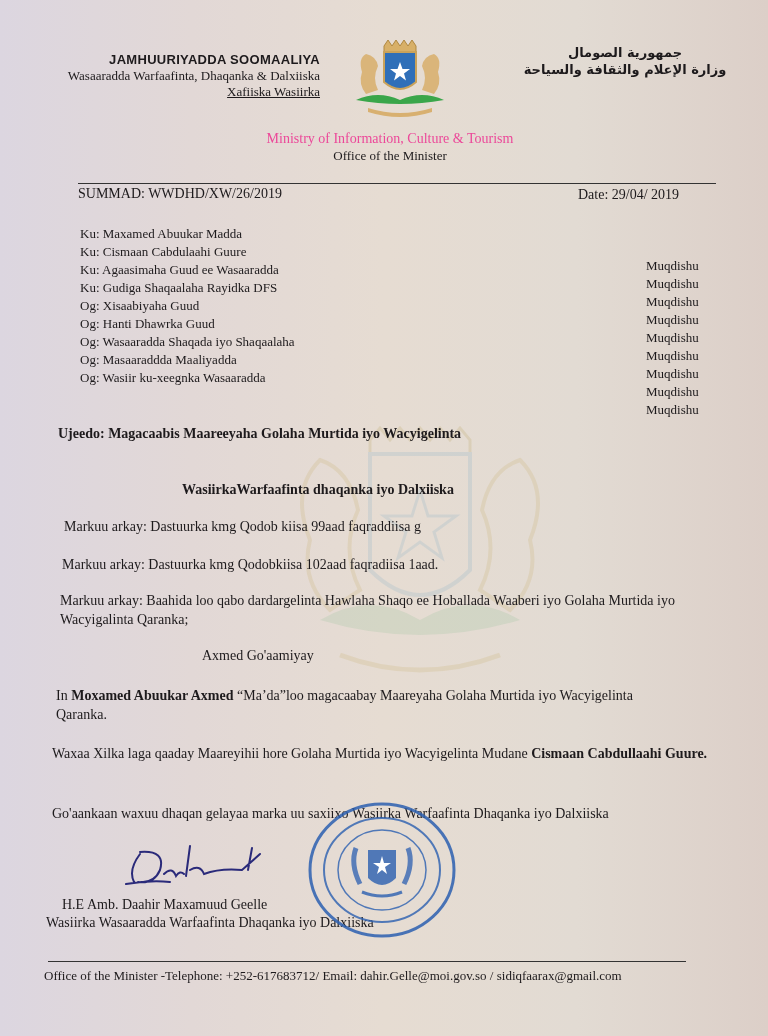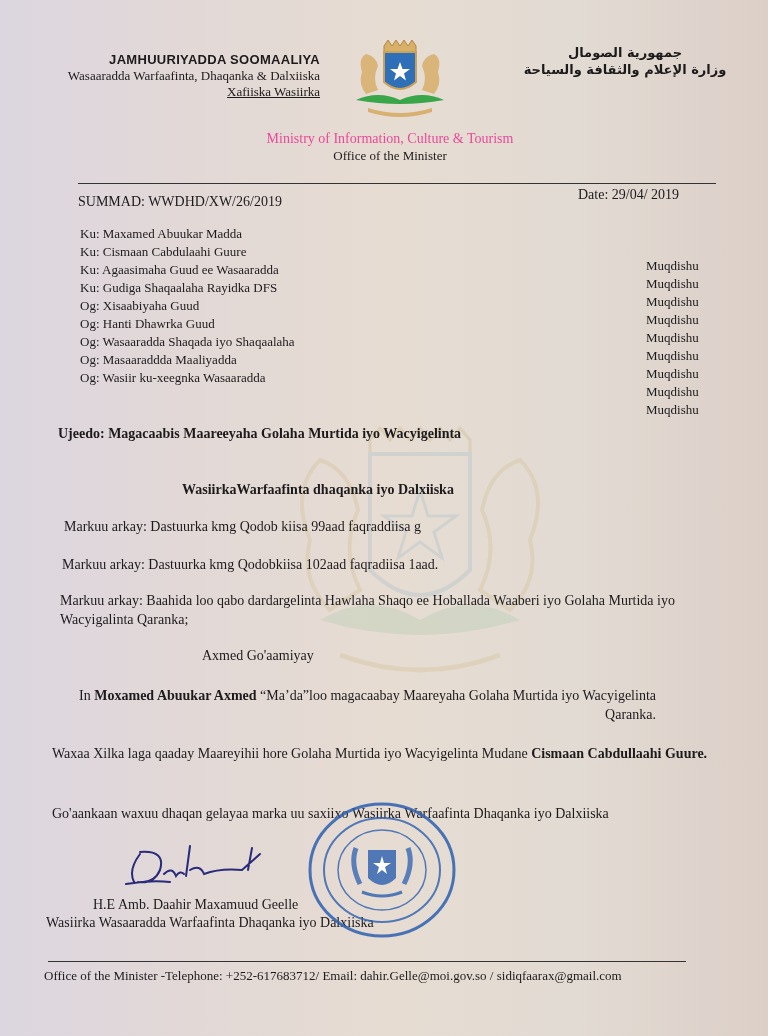--- a/index.html
+++ b/index.html
@@ -12,21 +12,21 @@
   .hdr-left .t2{font-size:13px;}
   .hdr-left .t3{font-size:13px;text-decoration:underline;}
   .hdr-right{left:500px;top:44px;width:250px;text-align:center;line-height:17px;font-family:"DejaVu Sans",sans-serif;font-weight:bold;font-size:13px;direction:rtl;}
   .hdr-right .t3{text-decoration:underline;}
   .emblem{left:348px;top:38px;width:104px;height:82px;}
   .center-hdr{left:200px;top:130px;width:380px;text-align:center;line-height:17px;}
   .center-hdr .en1{font-size:13px;}
   .center-hdr .en2{font-size:14px;color:#ec4899;}
   .center-hdr .en3{font-size:13px;}
   .rule1{left:78px;top:183px;width:638px;height:1px;background:#333;}
-  .ref{left:78px;top:186px;font-size:14px;margin-top:8px;}
+  .ref{left:78px;top:186px;font-size:14px;}
   .date{left:578px;top:187px;font-size:14px;}
   .recip{left:80px;width:660px;font-size:13px;height:18px;}
   .recip .city{position:absolute;left:566px;top:0;margin-top:32px;}
   .para{font-size:14px;line-height:19px;}
   .watermark{left:280px;top:420px;width:290px;height:270px;opacity:0.22;}
   .stamp{left:306px;top:800px;width:152px;height:140px;}
   .sig{left:120px;top:840px;width:150px;height:50px;}
   .rule2{left:48px;top:961px;width:638px;height:1px;background:#333;}
   .footer{left:44px;top:968px;font-size:13px;}
   b{font-weight:bold;}
@@ -89,30 +89,30 @@
     <path d="M60 235 Q140 265 220 235" fill="none" stroke="#c9b070" stroke-width="5"></path>
   </svg>
 </div>
 
 <div class="abs para" style="left:58px;top:424px;font-weight:bold;">Ujeedo: Magacaabis  Maareeyaha Golaha Murtida iyo Wacyigelinta</div>
 <div class="abs para" style="left:182px;top:480px;font-weight:bold;">WasiirkaWarfaafinta dhaqanka iyo Dalxiiska</div>
 <div class="abs para" style="left:64px;top:517px;">Markuu arkay:  Dastuurka kmg Qodob kiisa 99aad faqraddiisa g</div>
 <div class="abs para" style="left:62px;top:555px;">Markuu arkay:  Dastuurka kmg Qodobkiisa 102aad faqradiisa 1aad.</div>
 <div class="abs para" style="left:60px;top:591px;width:670px;">Markuu arkay: Baahida loo qabo dardargelinta Hawlaha Shaqo ee Hoballada Waaberi iyo Golaha Murtida iyo Wacyigalinta  Qaranka;</div>
 <div class="abs para" style="left:202px;top:646px;">Axmed Go'aamiyay</div>
-<div class="abs para" style="left:56px;top:686px;width:600px;text-align:right;"><span>In </span><b>Moxamed Abuukar Axmed</b><span> “Ma’da”loo magacaabay Maareyaha Golaha Murtida iyo Wacyigelinta Qaranka.</span></div>
+<div class="abs para" style="left:56px;top:686px;width:600px;"><span>In </span><b>Moxamed Abuukar Axmed</b><span> “Ma’da”loo magacaabay Maareyaha Golaha Murtida iyo Wacyigelinta Qaranka.</span></div>
 <div class="abs para" style="left:52px;top:744px;width:676px;text-align:justify;"><span>Waxaa Xilka  laga qaaday Maareyihii hore Golaha Murtida iyo Wacyigelinta Mudane </span><b>Cismaan Cabdullaahi Guure.</b></div>
 <div class="abs para" style="left:52px;top:804px;">Go'aankaan waxuu dhaqan gelayaa marka uu saxiixo Wasiirka Warfaafinta Dhaqanka iyo Dalxiiska</div>
 
 <div class="abs sig">
   <svg width="150" height="50" viewBox="0 0 150 50">
     <path d="M6 44 Q30 40 50 42 M20 14 Q8 30 14 42 M20 12 Q46 10 40 30 Q34 44 18 42 M44 34 Q52 26 56 36 Q60 30 64 34 M66 36 L70 6 M70 30 Q80 24 84 34 Q100 28 122 30 L140 14 M128 30 L132 8" fill="none" stroke="#2a2a7a" stroke-width="2" stroke-linecap="round"></path>
   </svg>
 </div>
-<div class="abs para" style="left:62px;top:895px;margin-left:31px;">H.E Amb. Daahir Maxamuud Geelle</div>
+<div class="abs para" style="left:62px;top:895px;">H.E Amb. Daahir Maxamuud Geelle</div>
 <div class="abs para" style="left:46px;top:913px;">Wasiirka Wasaaradda Warfaafinta Dhaqanka iyo Dalxiiska</div>
 
 <div class="abs stamp">
   <svg width="152" height="140" viewBox="0 0 152 140">
     <ellipse cx="76" cy="70" rx="72" ry="66" fill="none" stroke="#2b5fb0" stroke-width="3" opacity="0.85"></ellipse>
     <ellipse cx="76" cy="70" rx="58" ry="52" fill="none" stroke="#2b5fb0" stroke-width="2" opacity="0.8"></ellipse>
     <ellipse cx="76" cy="70" rx="44" ry="40" fill="none" stroke="#2b5fb0" stroke-width="1.5" opacity="0.8"></ellipse>
     <path d="M62 50 L90 50 L90 78 Q76 92 62 78Z" fill="#2b5fb0" opacity="0.8"></path>
     <polygon points="76,56 78,63 85,63 79,67 81,74 76,70 71,74 73,67 67,63 74,63" fill="#fff"></polygon>
     <path d="M50 48 Q44 64 54 84 M102 48 Q108 64 98 84" fill="none" stroke="#2b5fb0" stroke-width="5" opacity="0.75"></path>

